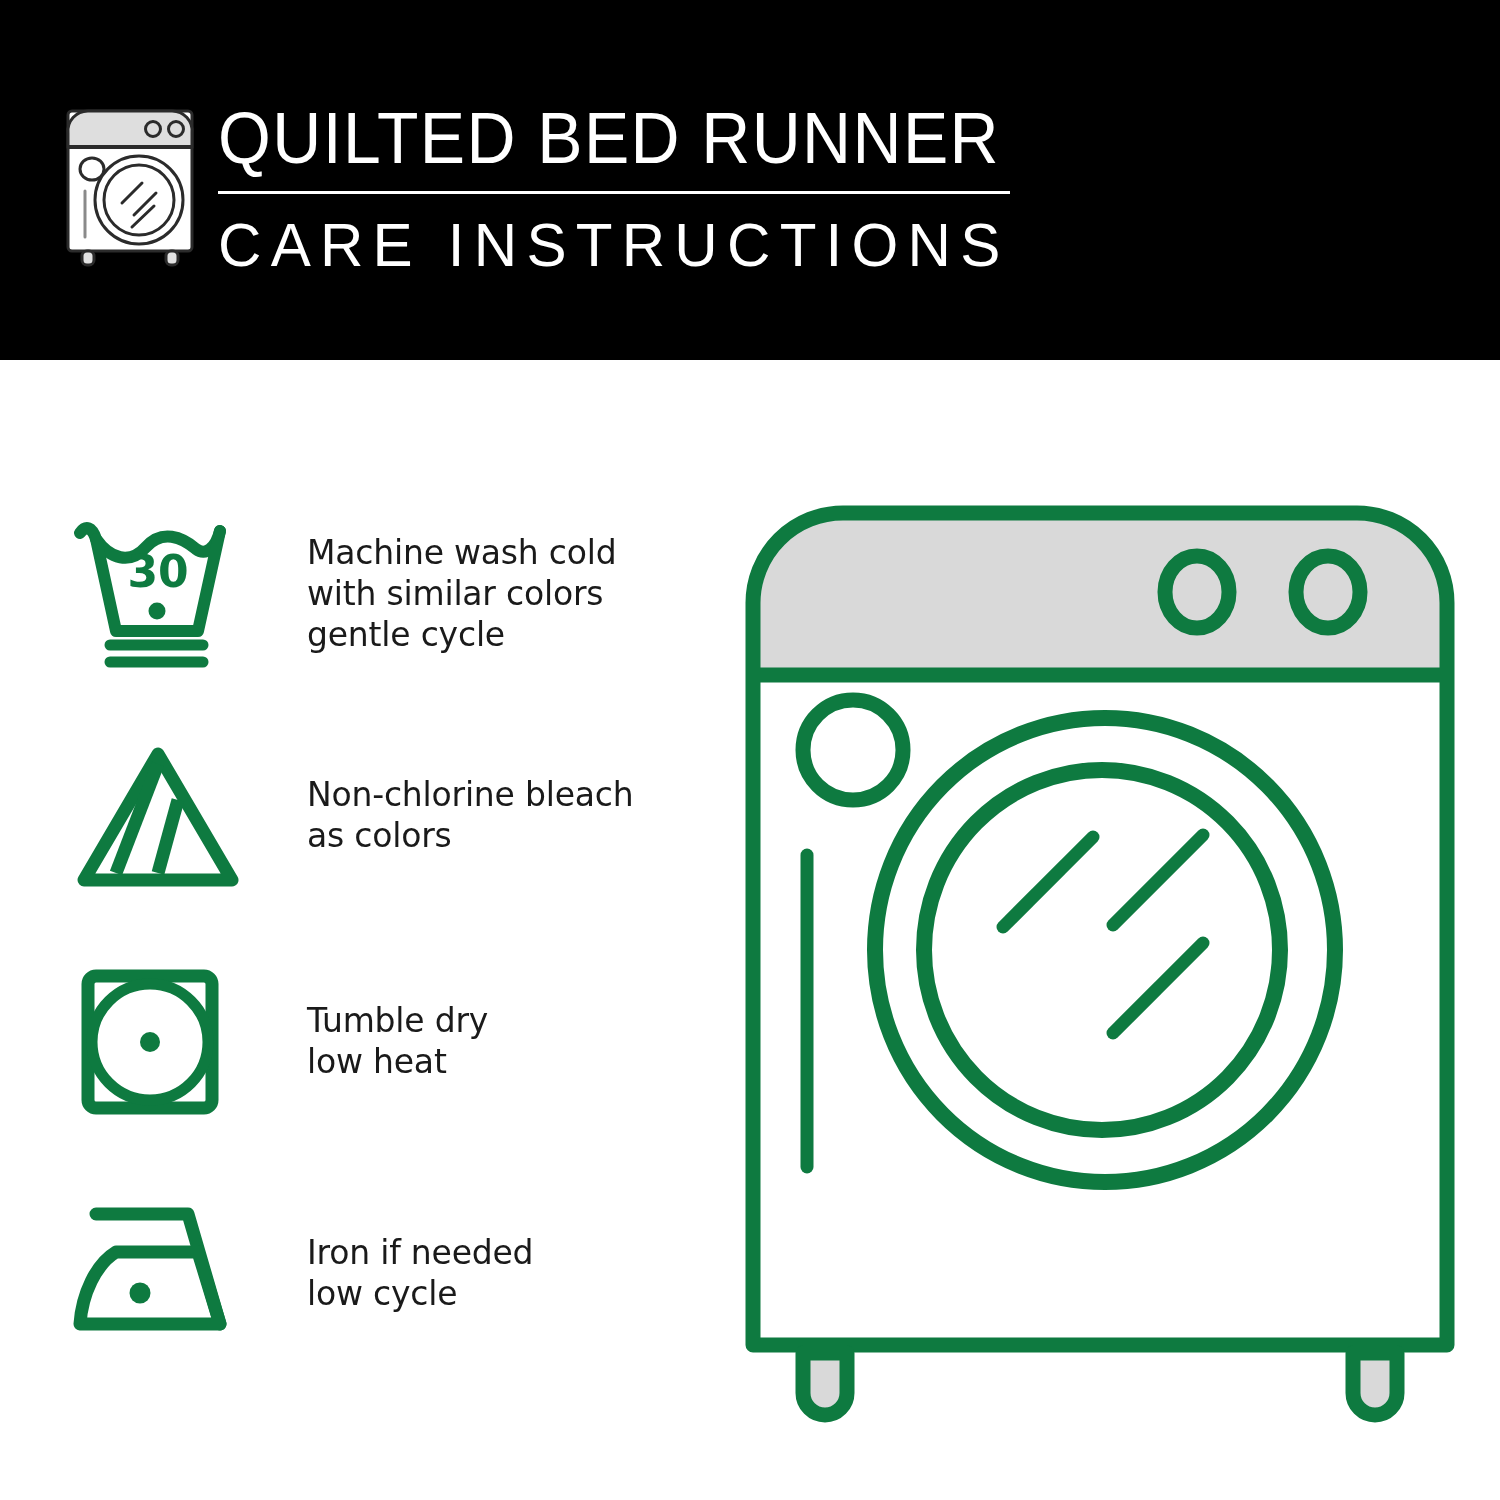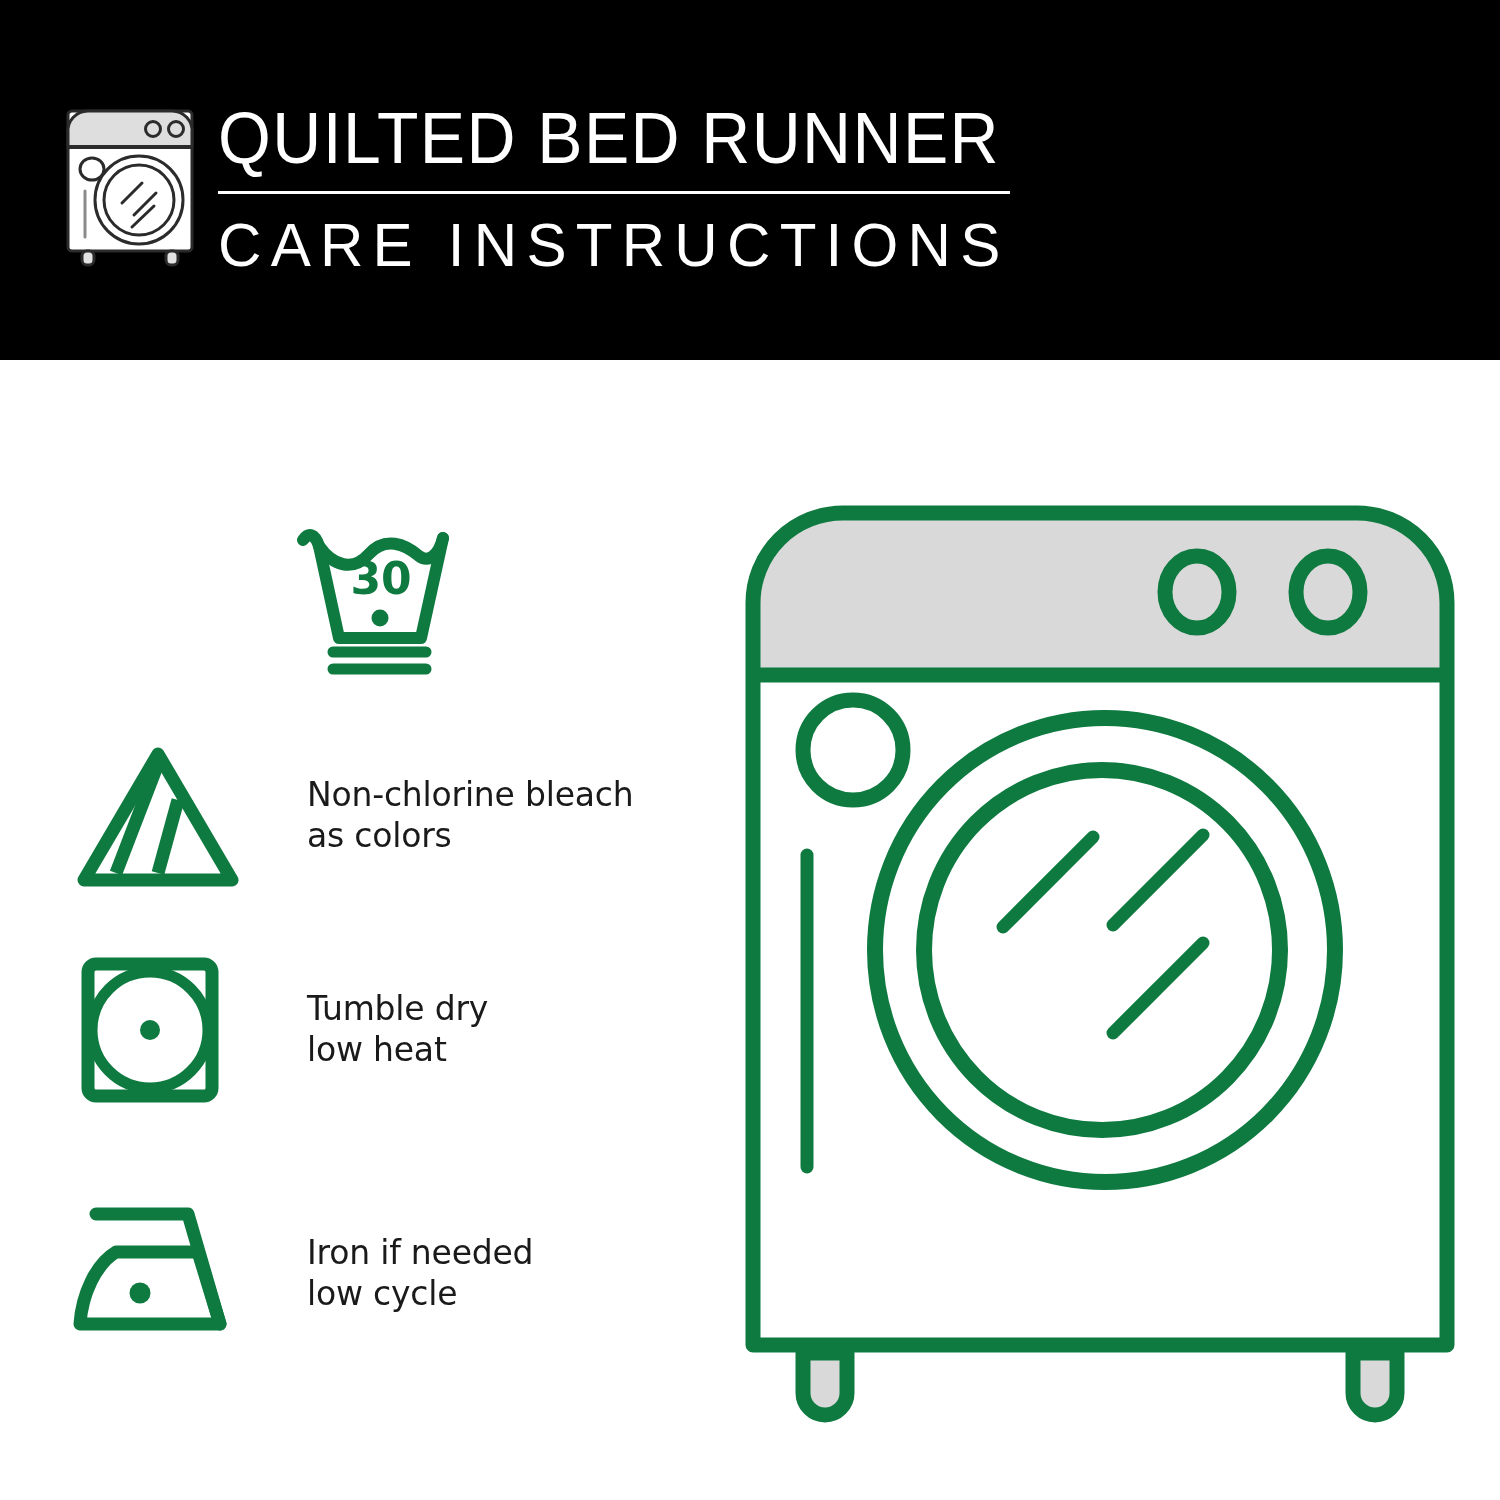--- a/index.html
+++ b/index.html
@@ -69,23 +69,23 @@
     left:70px; top:505px;
     width:620px;
   }
   .care-row {
     position:absolute;
     left:0;
     display:flex;
     align-items:center;
     width:620px;
   }
-  .care-row.r0 { top:8px;   height:175px;flex-direction:column; }
+  .care-row.r0 { top:1px;   height:175px; }
   .care-row.r1 { top:222px; height:175px; }
-  .care-row.r2 { top:444px; height:160px;align-items:center; }
+  .care-row.r2 { top:456px; height:160px;align-items:center; }
   .care-row.r3 { top:690px; height:155px; }
 
   .care-symbol {
     width:175px;
     flex:0 0 175px;
     display:flex;
     align-items:center;
     justify-content:flex-start;
   }
   .care-label {
@@ -166,20 +166,23 @@
           <g stroke="#0E7A40" stroke-width="11" stroke-linecap="round">
             <line x1="40" y1="126" x2="133" y2="126"></line>
             <line x1="40" y1="143" x2="133" y2="143"></line>
           </g>
 
           <text x="88" y="68" text-anchor="middle" font-family="DejaVu Sans, Liberation Sans, sans-serif" font-size="44" font-weight="700" fill="#0E7A40">30</text>
 
           <circle cx="87" cy="92" r="8.5" fill="#0E7A40"></circle>
         </svg>
       </div>
+      <div class="care-label">Machine wash cold
+with similar colors
+gentle cycle</div>
     </div>
 
     <div class="care-row r1">
       <div class="care-symbol">
         <svg viewBox="0 0 175 150" width="175" height="150" aria-hidden="true">
 
           <path d="M88 14 L 162 140 L 14 140 Z" fill="none" stroke="#0E7A40" stroke-width="13" stroke-linejoin="round"></path>
 
           <g stroke="#0E7A40" stroke-width="13" stroke-linecap="butt" fill="none">
             <line x1="88" y1="24" x2="46" y2="133"></line>

